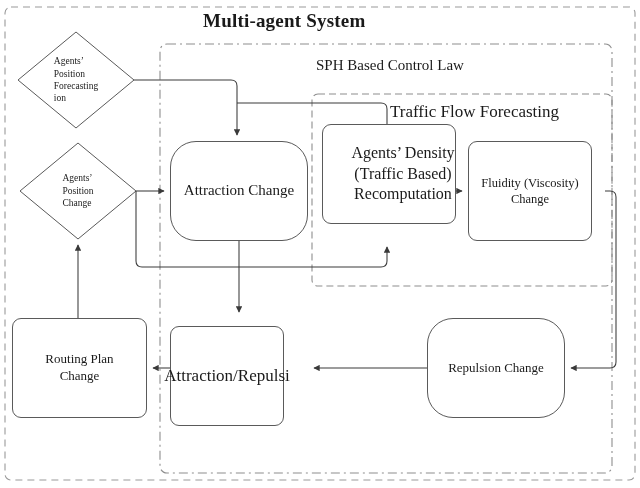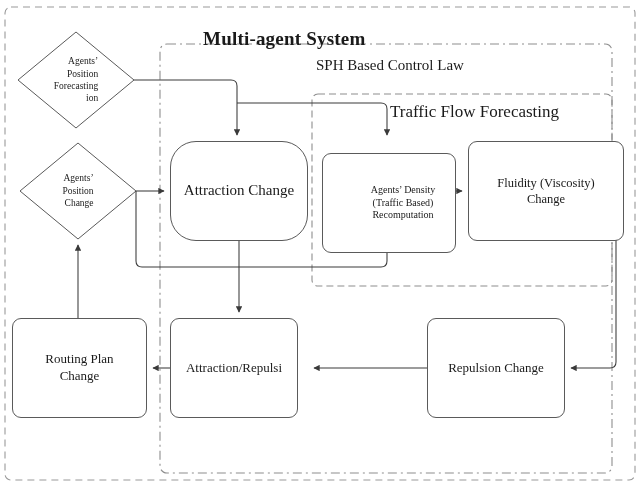--- a/index.html
+++ b/index.html
@@ -9,21 +9,20 @@
     color:#1a1a1a;
   }
   #canvas{position:absolute;left:0;top:0;width:640px;height:488px;}
   .svg-layer{position:absolute;left:0;top:0;width:640px;height:488px;}
 
   .title{
     position:absolute;
     font-family:"Liberation Serif","DejaVu Serif",serif;
     font-weight:bold;
     white-space:nowrap;
-    margin-top:18px;
   }
   .grouplabel{
     position:absolute;
     font-family:"Liberation Serif","DejaVu Serif",serif;
     white-space:nowrap;
     text-align:center;
   }
   .node{
     position:absolute;
     display:flex;align-items:center;justify-content:center;
@@ -34,21 +33,21 @@
   }
   .box{
     border:1px solid #5a5a5a;
     border-radius:9px;
     background:#ffffff;
   }
   .diamond-wrap{position:absolute;}
   .diamond-text{
     position:absolute;left:0;top:0;right:0;bottom:0;
     display:flex;align-items:center;justify-content:center;
-    text-align:right;
+    text-align:left;
     font-family:"Liberation Serif","DejaVu Serif",serif;
     line-height:1.3;
   }
 </style>
 </head>
 <body>
 
 <div id="canvas">
 
   <svg class="svg-layer" viewBox="0 0 640 488">
@@ -116,45 +115,45 @@
         <div>Position</div>
         <div>Change</div>
       </div>
     </div>
   </div>
 
   <div class="node box" style="left:170px;top:141px;width:138px;height:100px;font-size:15px;border-radius:26px;">
     <div>Attraction Change</div>
   </div>
 
-  <div class="node box" style="left:322px;top:153px;width:134px;height:100px;font-size:10px;padding-left:28px;">
+  <div class="node box" style="left:322px;top:124px;width:134px;height:100px;font-size:16px;padding-left:28px;">
     <div>
       <div>Agents’   Density</div>
       <div>(Traffic Based)</div>
       <div>Recomputation</div>
     </div>
   </div>
 
-  <div class="node box" style="left:468px;top:141px;width:156px;height:100px;font-size:12.5px;">
+  <div class="node box" style="left:468px;top:141px;width:124px;height:100px;font-size:12.5px;">
     <div>
       <div>Fluidity (Viscosity)</div>
       <div>Change</div>
     </div>
   </div>
 
   <div class="node box" style="left:12px;top:318px;width:135px;height:100px;font-size:13px;">
     <div>
       <div>Routing Plan</div>
       <div>Change</div>
     </div>
   </div>
 
-  <div class="node box" style="left:170px;top:318px;width:128px;height:100px;font-size:13px;">
+  <div class="node box" style="left:170px;top:326px;width:114px;height:100px;font-size:17px;">
     <div>
       <div>Attraction/Repulsi</div>
     </div>
   </div>
 
-  <div class="node box" style="left:427px;top:318px;width:138px;height:100px;font-size:13px;">
+  <div class="node box" style="left:427px;top:318px;width:138px;height:100px;font-size:13px;border-radius:26px;">
     <div>Repulsion Change</div>
   </div>
 
 </div>
 
 </body></html>

